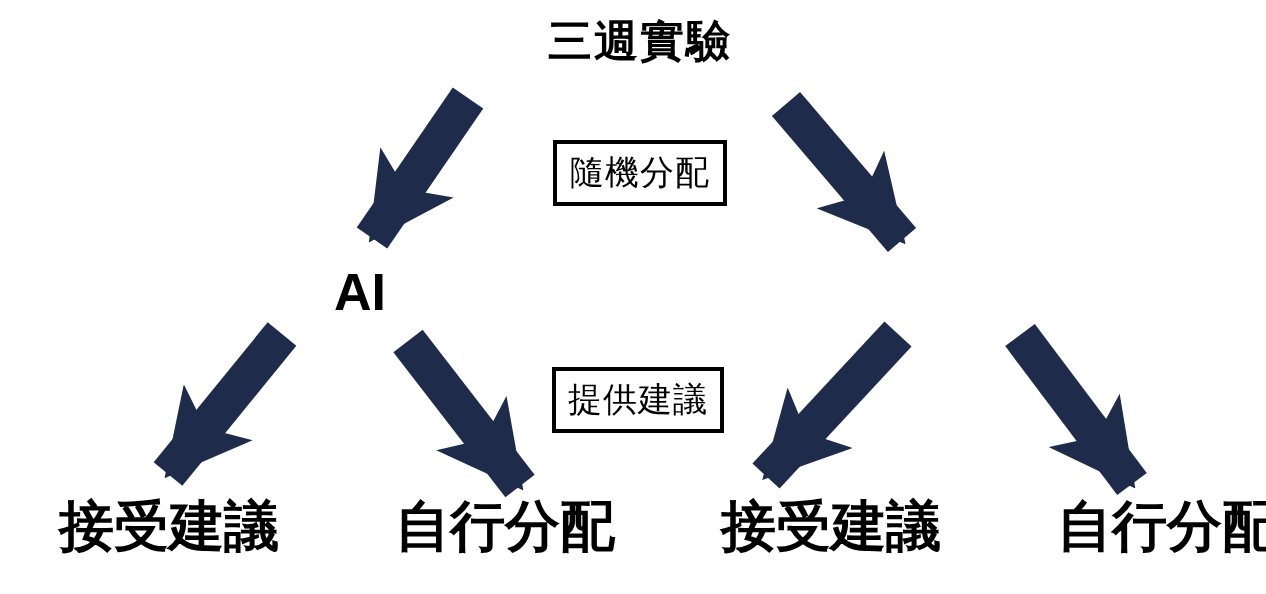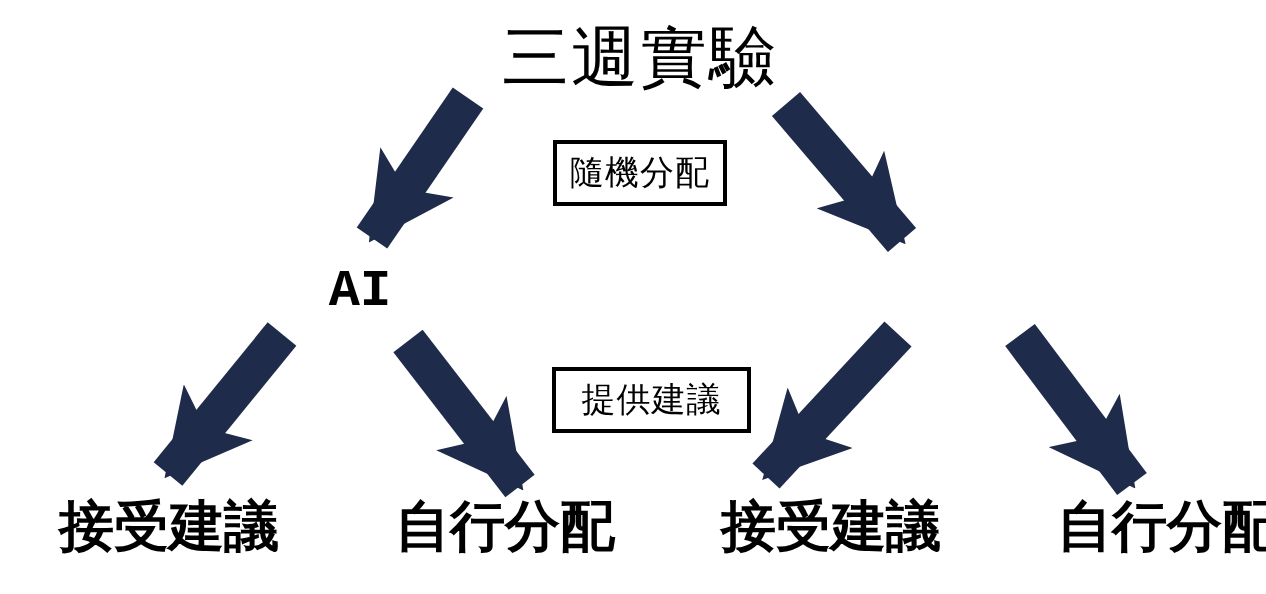--- a/index.html
+++ b/index.html
@@ -29,26 +29,26 @@
   .arrow-layer marker polygon {
     fill: var(--arrow-color, #1F2B4A);
   }
   .label {
     position: absolute;
     white-space: nowrap;
     color: var(--text-color, #000000);
     transform: translateX(-50%);
   }
   .title {
-    font-size: 67px;
-    font-weight: normal;
+    font-size: 44px;
+    font-weight: bold;
     letter-spacing: 2px;
   }
   .branch-label {
-    font-family: Liberation Mono, monospace;
+    font-family: Liberation Sans, sans-serif;
     font-size: 52px;
     font-weight: bold;
     line-height: 1;
   }
   .leaf-label {
     font-size: 55px;
     font-weight: bold;
     line-height: 1.1;
     margin-left: 32px;
   }
@@ -59,21 +59,21 @@
     border: 4px solid var(--box-border-color, #000000);
     display: flex;
     align-items: center;
     justify-content: center;
     font-size: 34px;
     font-weight: normal;
     color: var(--text-color, #000000);
     letter-spacing: 1px;
   }
   #box-random { left: 553px; top: 140px; width: 174px; height: 66px; font-family: Liberation Serif, serif; }
-  #box-advise { left: 552px; top: 367px; width: 199px; height: 66px; }
+  #box-advise { left: 552px; top: 367px; width: 172px; height: 66px; }
   #title       { left: 640px;  top: 12px; }
   #node-ai     { left: 360px;  top: 266px; }
   #node-rule   { left: 898px;  top: 264px; }
   #leaf-0      { left: 137px;  top: 496px; }
   #leaf-1      { left: 473px;  top: 496px; }
   #leaf-2      { left: 799px;  top: 496px; }
   #leaf-3      { left: 1135px; top: 496px; }
 </style>
 </head>
 <body style="background: rgb(255, 255, 255);">

